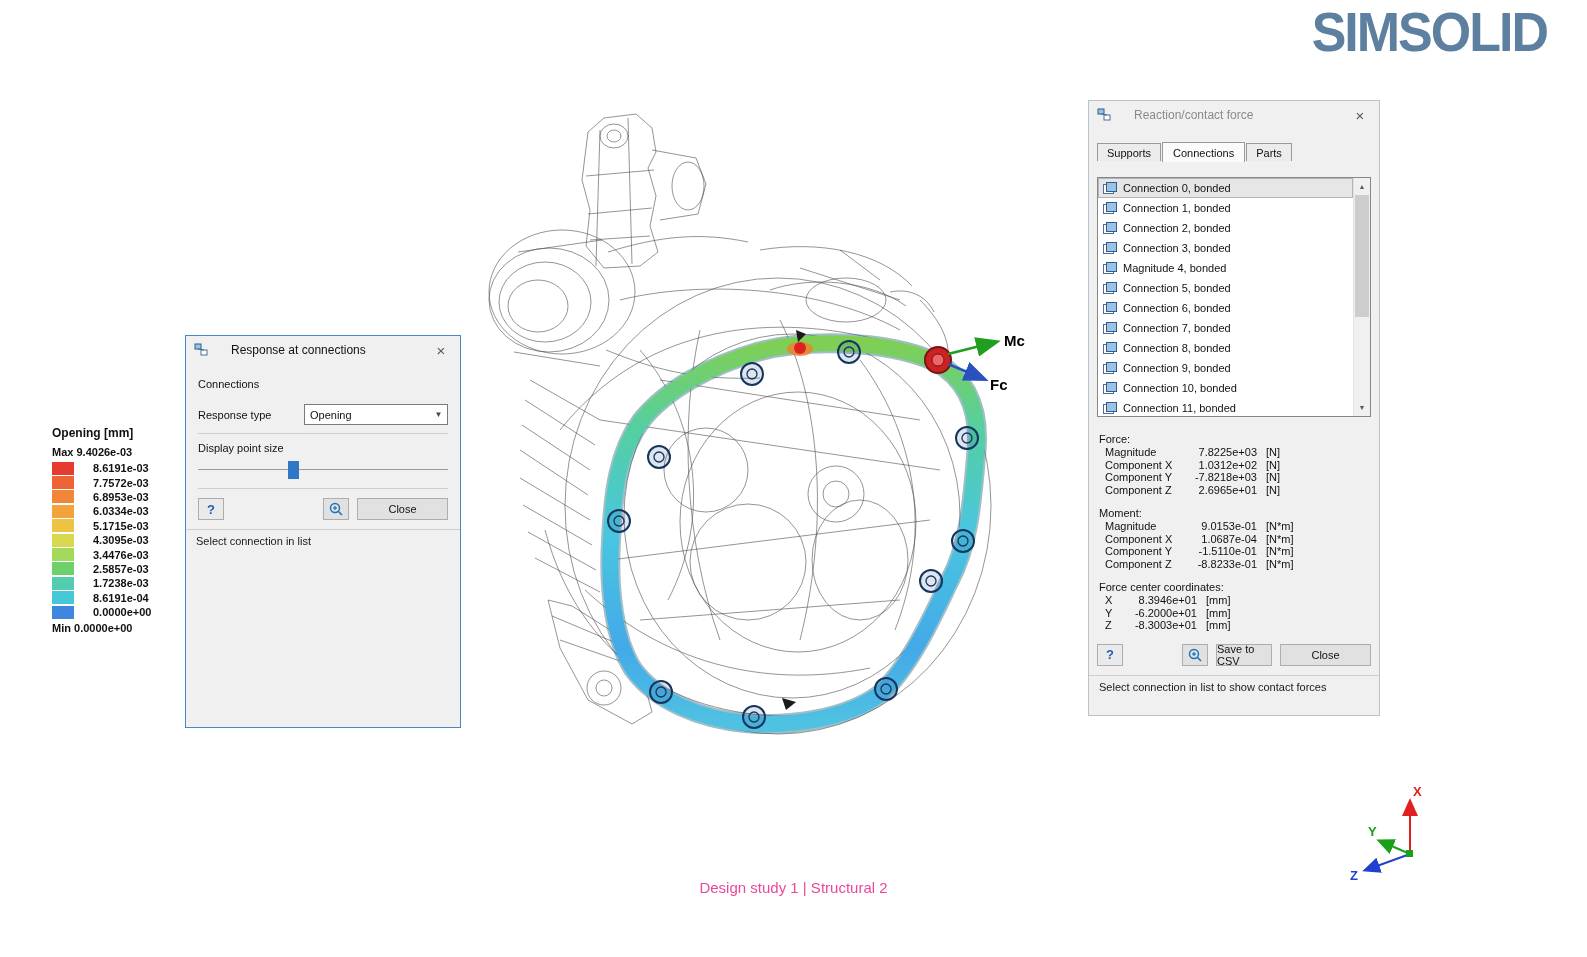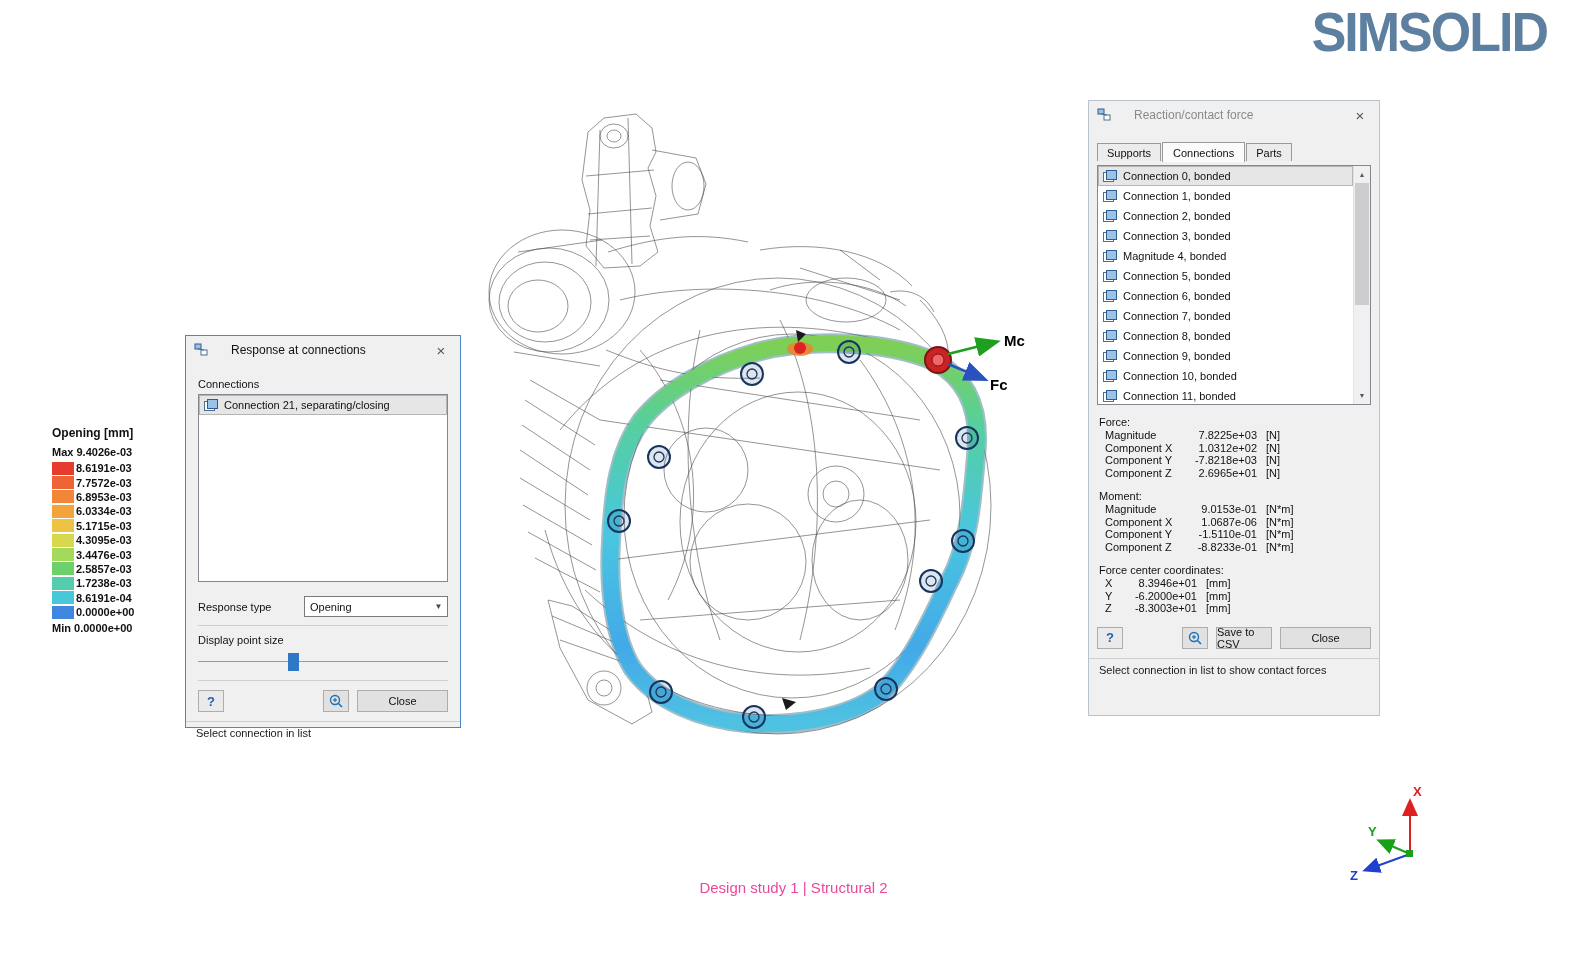--- a/index.html
+++ b/index.html
@@ -39,41 +39,41 @@
   .btn-row { display:flex; align-items:center; gap:8px; margin:9px 12px 0; }
   .btn-row .spring { flex:1; }
   .close-btn { width:91px; }
 
   
   #react-dlg { left:1088px; top:100px; width:292px; height:616px; border:1px solid #b9c3cb; }
   #react-dlg .dlg-title .t { color:#8a8a8a; }
   .tabs { display:flex; align-items:flex-end; margin:13px 8px 0; position:relative; z-index:2; }
   .tab { font-size:11px; padding:3px 9px 2px; background:#ececec; border:1px solid #9a9a9a; border-bottom:none; margin-right:1px; }
   .tab.active { background:#fbfbfb; padding:4px 10px 3px; margin-bottom:-1px; }
-  #react-list { margin:4px 8px; height:240px; }
+  #react-list { margin:16px 8px; height:240px; }
   #react-list .items { margin-right:17px; }
   .scrollbar { position:absolute; right:0; top:0; bottom:0; width:17px; background:#f0f0f0; border-left:1px solid #e2e2e2; }
   .sb-arrow { height:17px; display:flex; align-items:center; justify-content:center; font-size:7px; color:#5a5a5a; }
   .sb-down { position:absolute; bottom:0; left:0; right:0; }
   .sb-thumb { position:absolute; top:17px; left:1px; right:1px; height:122px; background:#cdcdcd; }
   .info-head { margin-top:18px; text-align:center; font-size:11px; line-height:13px; }
   .grp { margin-top:11px; }
   .grp-title { font-size:11px; padding-left:10px; line-height:13px; }
   .rrow { display:flex; font-size:11px; line-height:12.5px; padding-left:16px; }
   .rlabel { width:80px; }
   .clabel { width:20px; }
   .rval { width:72px; text-align:right; }
   .runit { margin-left:9px; }
   .csv-btn { width:56px; }
 
   
   #legend { position:absolute; left:52px; top:426px; }
   .lg-title { font-size:12px; font-weight:bold; margin-bottom:6px; }
   .lg-max, .lg-min { font-size:11px; font-weight:bold; margin:3px 0; }
-  .lg-row { display:flex; align-items:center; height:14.4px; gap:2px; }
+  .lg-row { display:flex; align-items:center; height:14.4px; gap:19px; }
   .sw { width:22px; height:13px; display:inline-block; }
   .lv { font-size:11px; font-weight:bold; }
 
   
   #logo { position:absolute; top:2px; right:40px; font-size:52px; font-weight:bold; letter-spacing:-2px; color:#5e80a0; transform:scale(1,1.05); }
   #caption { position:absolute; left:0; right:0; top:879px; text-align:center; font-size:15px; color:#ec4899; }
   #viewport { position:absolute; left:480px; top:95px; }
   #triad { position:absolute; left:1340px; top:780px; }
 </style>
 </head>
@@ -258,26 +258,20 @@
   <div class="dlg-title">
     <svg width="15" height="14" viewBox="0 0 15 14">
         <rect x="1" y="1" width="6" height="5" fill="#9cc3e5" stroke="#2d5c8f"></rect>
         <rect x="7" y="7" width="6" height="5" fill="#fff" stroke="#4a6e96"></rect>
         <line x1="4" y1="6" x2="10" y2="7" stroke="#4a6e96"></line>
       </svg>
     <span class="t">Response at connections</span>
     <span class="close-x">×</span>
   </div>
   <div class="lbl">Connections</div>
-  <div id="resp-list" class="listbox">
-    <div class="li sel">
-      <span class="conn-ico"></span>
-      <span>Connection 21, separating/closing</span>
-    </div>
-  </div>
   <div class="resp-row">
     <span style="font-size:11px">Response type</span>
     <div class="combo">
       <span>Opening</span>
       <span class="arr">▼</span>
     </div>
   </div>
   <div class="sep"></div>
   <div class="lbl" style="margin-top:8px">Display point size</div>
   <div class="slider">
@@ -398,21 +392,21 @@
   </div>
   <div class="grp">
     <div class="grp-title">Moment:</div>
     <div class="rrow">
         <span class="rlabel">Magnitude</span>
         <span class="rval">9.0153e-01</span>
         <span class="runit">[N*m]</span>
       </div>
     <div class="rrow">
         <span class="rlabel">Component X</span>
-        <span class="rval">1.0687e-06</span>
+        <span class="rval">1.0687e-04</span>
         <span class="runit">[N*m]</span>
       </div>
     <div class="rrow">
         <span class="rlabel">Component Y</span>
         <span class="rval">-1.5110e-01</span>
         <span class="runit">[N*m]</span>
       </div>
     <div class="rrow">
         <span class="rlabel">Component Z</span>
         <span class="rval">-8.8233e-01</span>

